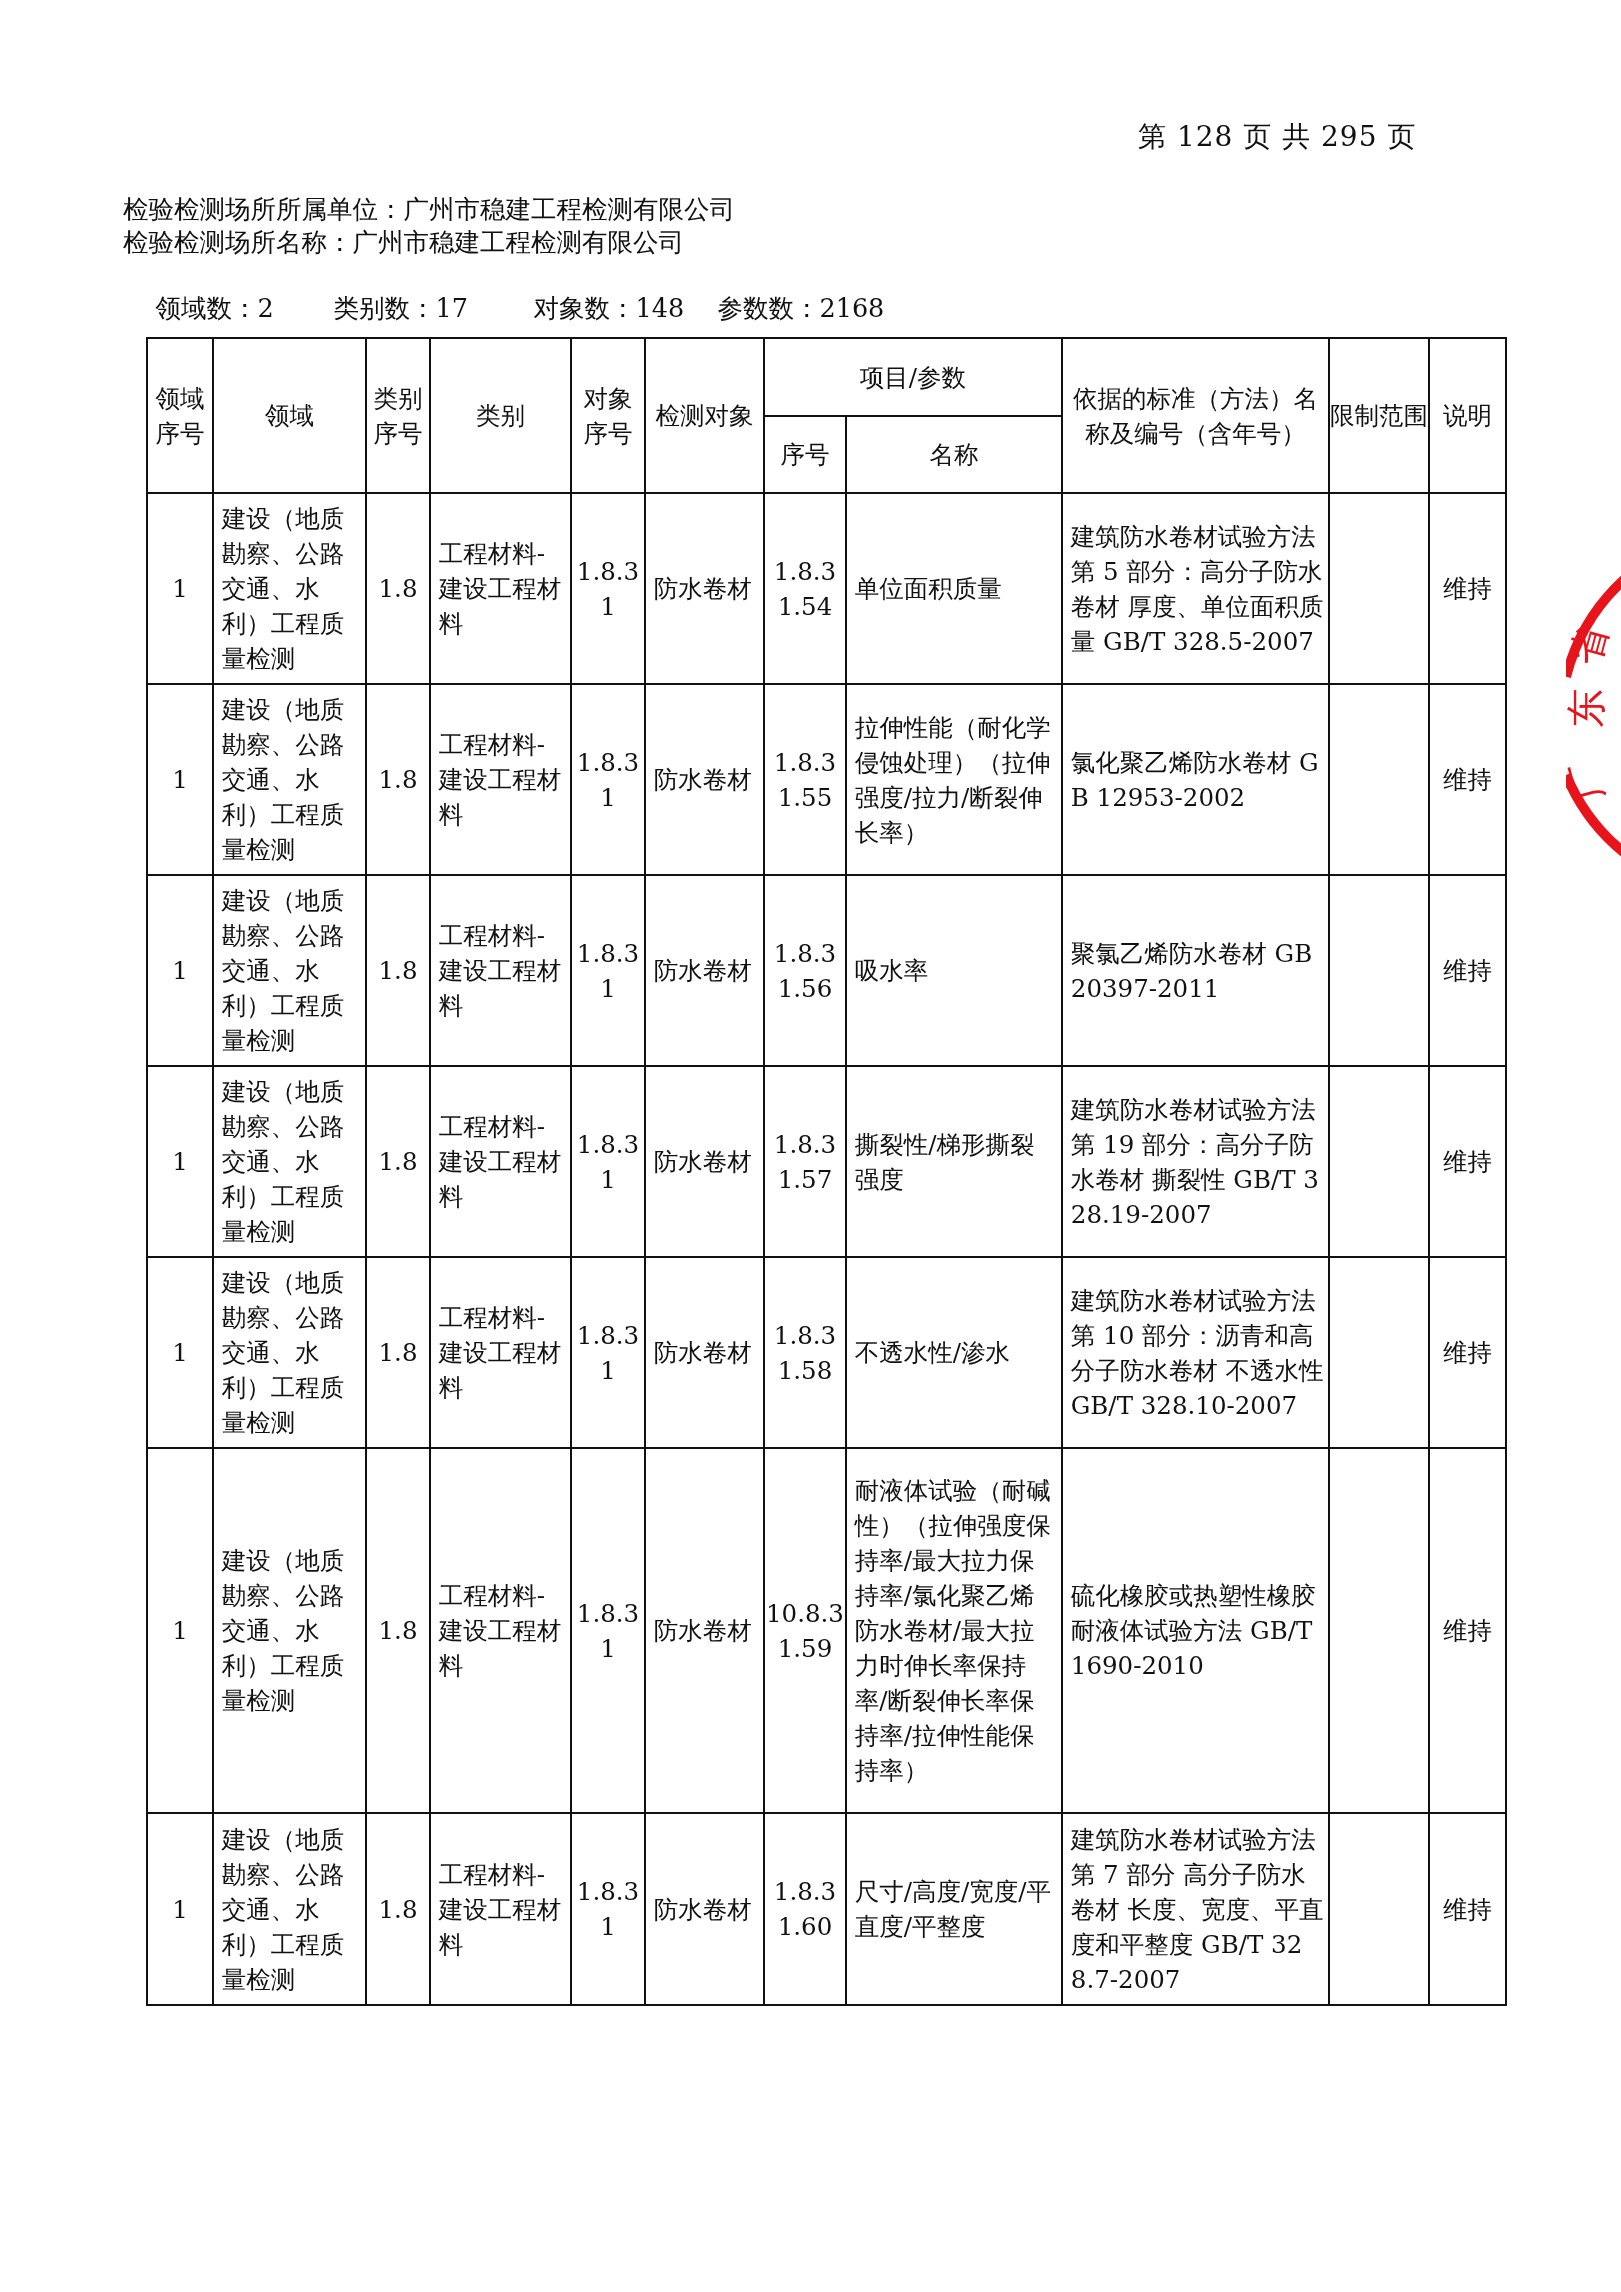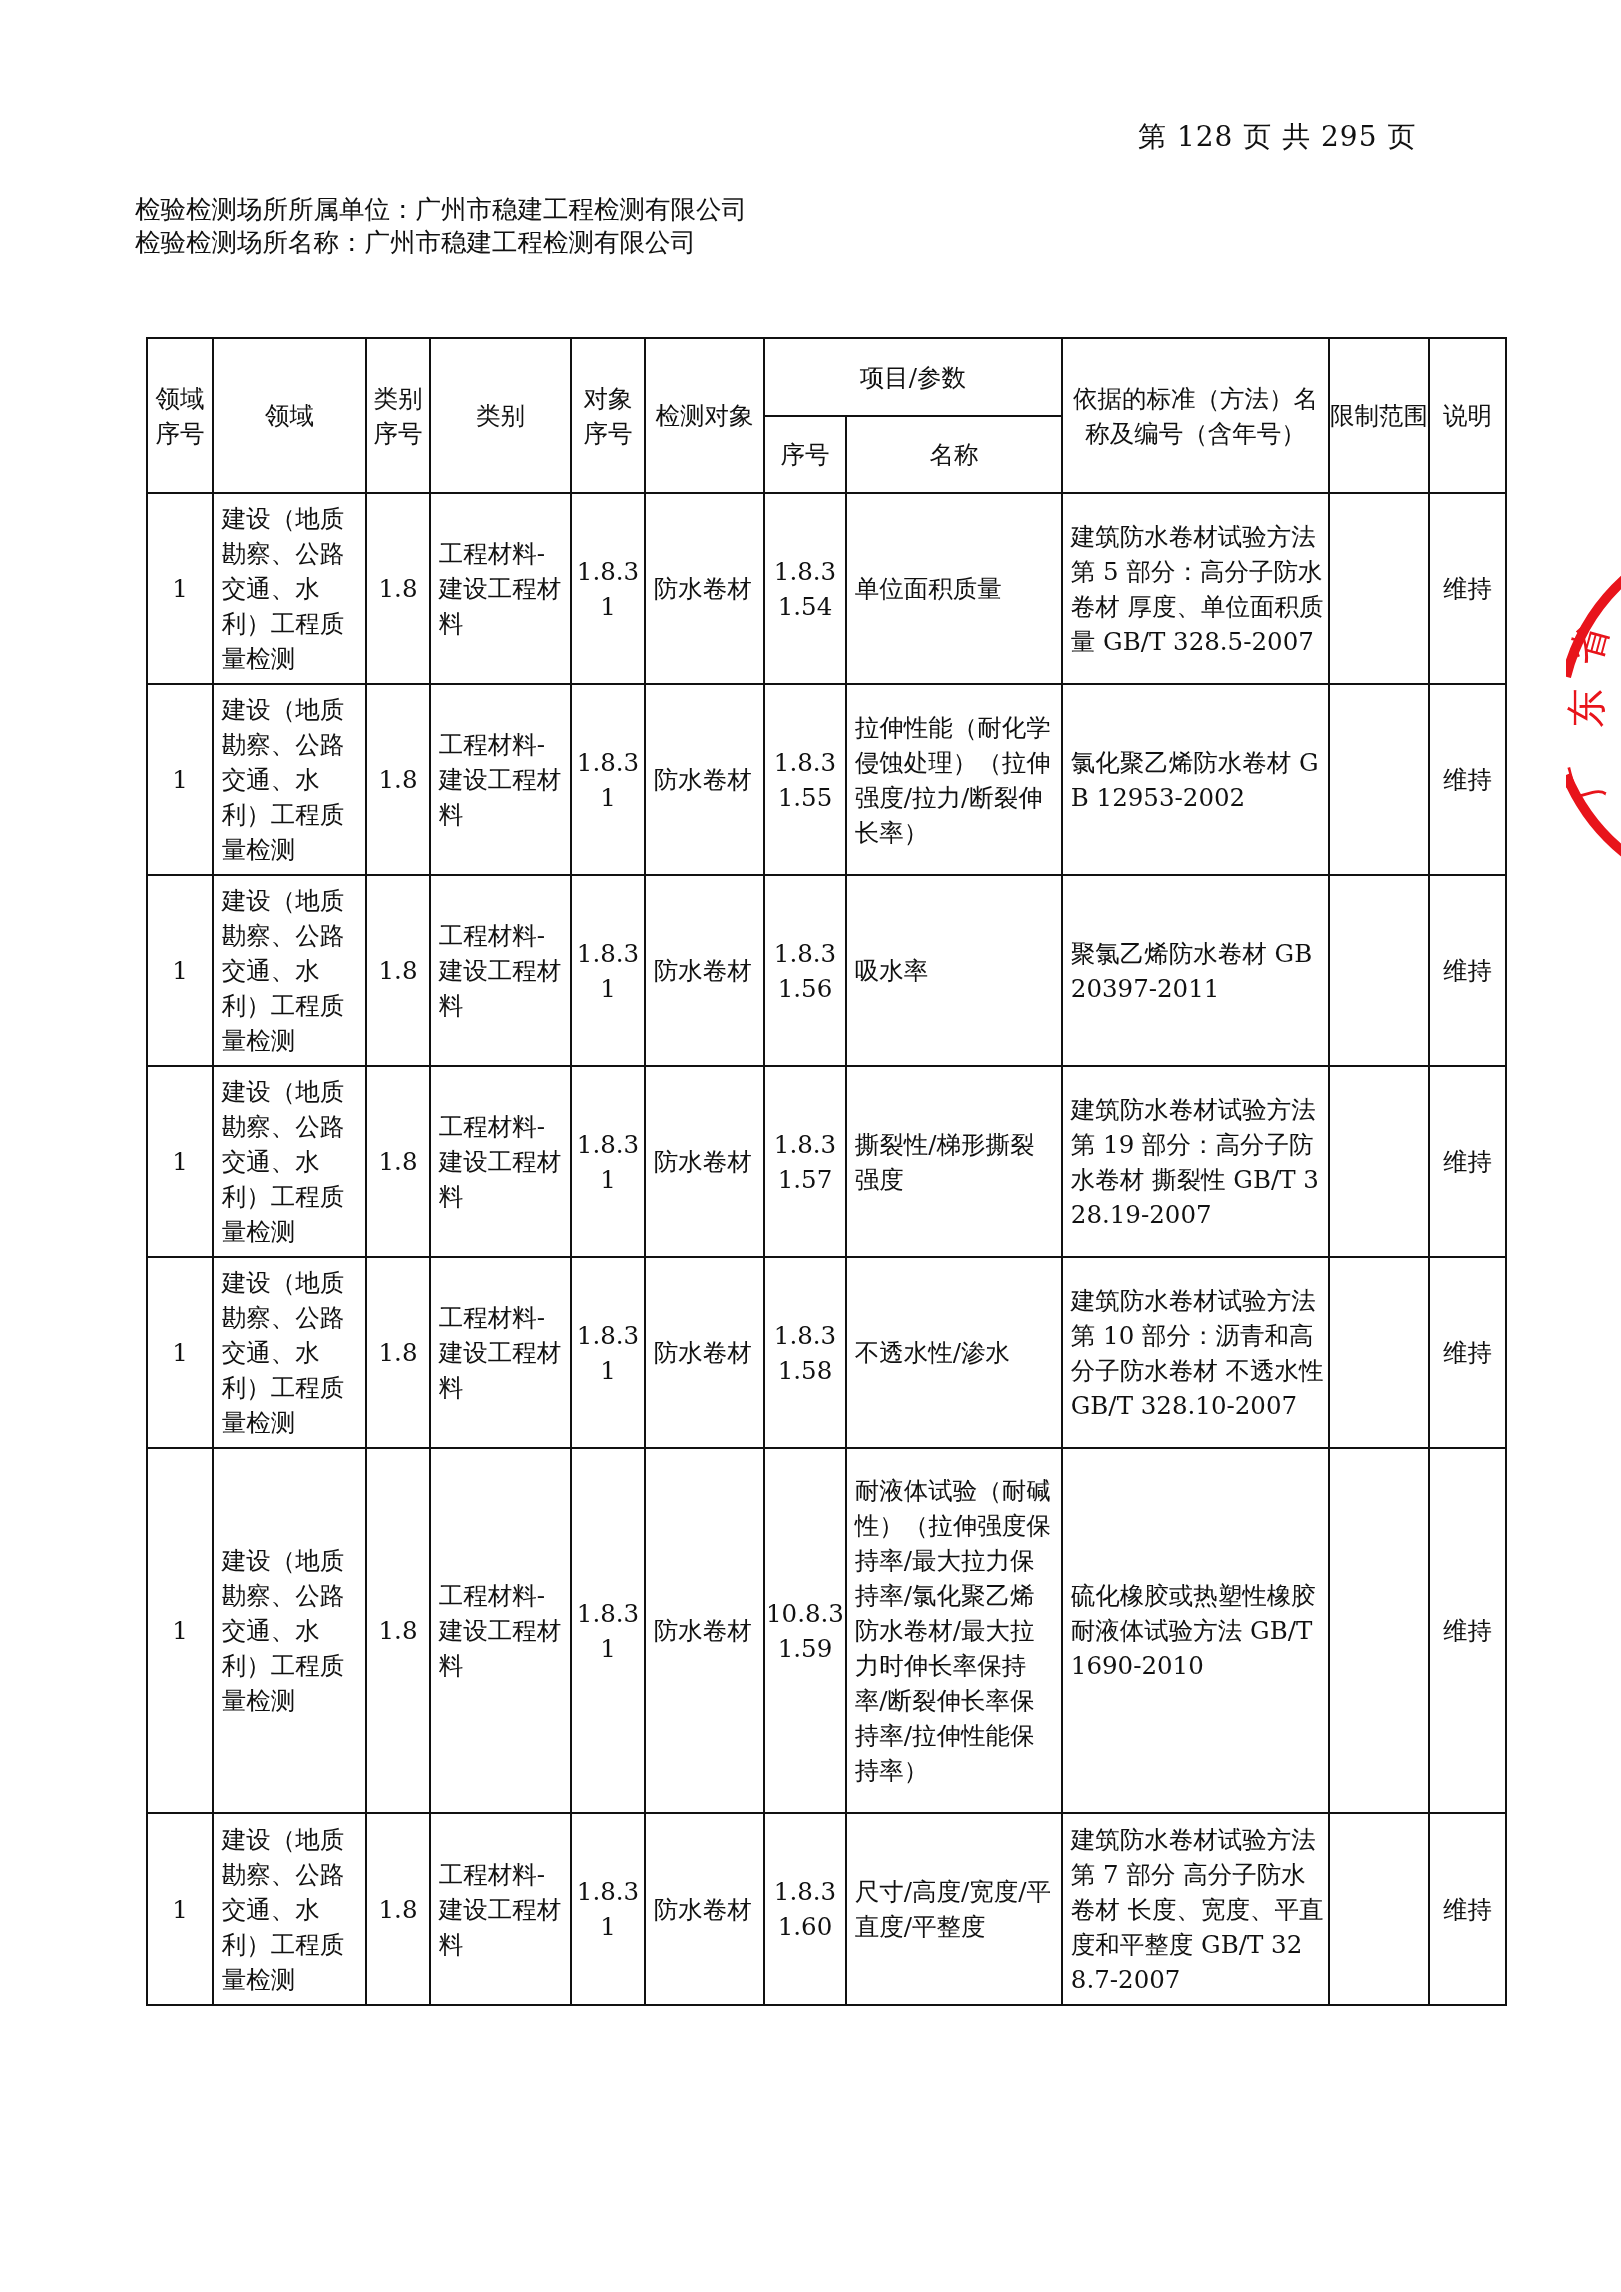--- a/index.html
+++ b/index.html
@@ -18,21 +18,21 @@
     .page-num {
       position: absolute;
       left: 1138px;
       top: 118px;
       font-size: 28px;
       letter-spacing: 1px;
       white-space: pre;
     }
     .info {
       position: absolute;
-      left: 135px;
+      left: 123px;
       top: 193px;
       font-size: 25.5px;
       line-height: 33px;
     }
     .info .line { white-space: pre; height: 33px; }
     .info .counts span { display: inline-block; }
     .info .counts .c1 { width: 178px; }
     .info .counts .c2 { width: 200px; }
     .info .counts .c3 { width: 184px; }
 
@@ -70,20 +70,23 @@
     }
   </style>
 </head>
 <body>
 
 <div class="page-num">第 128 页 共 295 页</div>
 
 <div class="info">
   <div class="line">检验检测场所所属单位：广州市稳建工程检测有限公司</div>
   <div class="line">检验检测场所名称：广州市稳建工程检测有限公司</div>
+  <div class="line counts">
+    <span class="c1">领域数：2</span><span class="c2">类别数：17</span><span class="c3">对象数：148</span><span>参数数：2168</span>
+  </div>
 </div>
 
 <table class="main">
   <colgroup>
     <col style="width:66px">
     <col style="width:153px">
     <col style="width:64px">
     <col style="width:141px">
     <col style="width:74px">
     <col style="width:119px">

